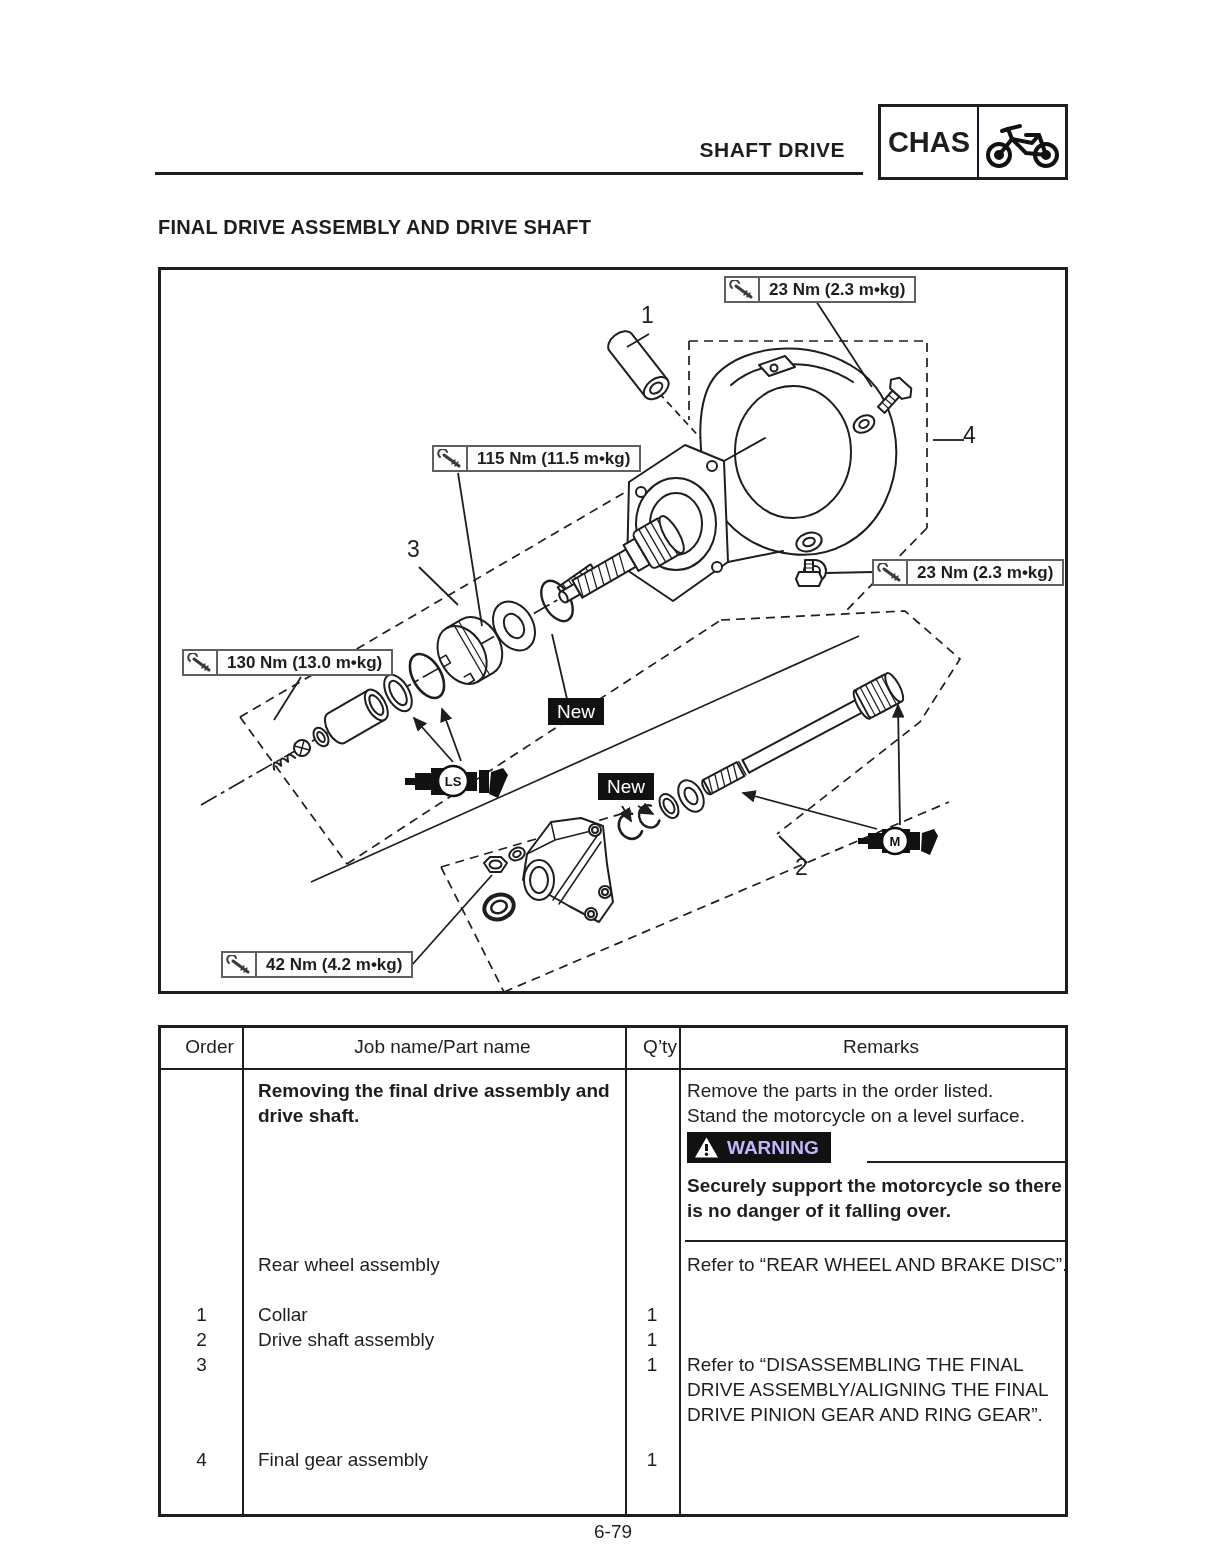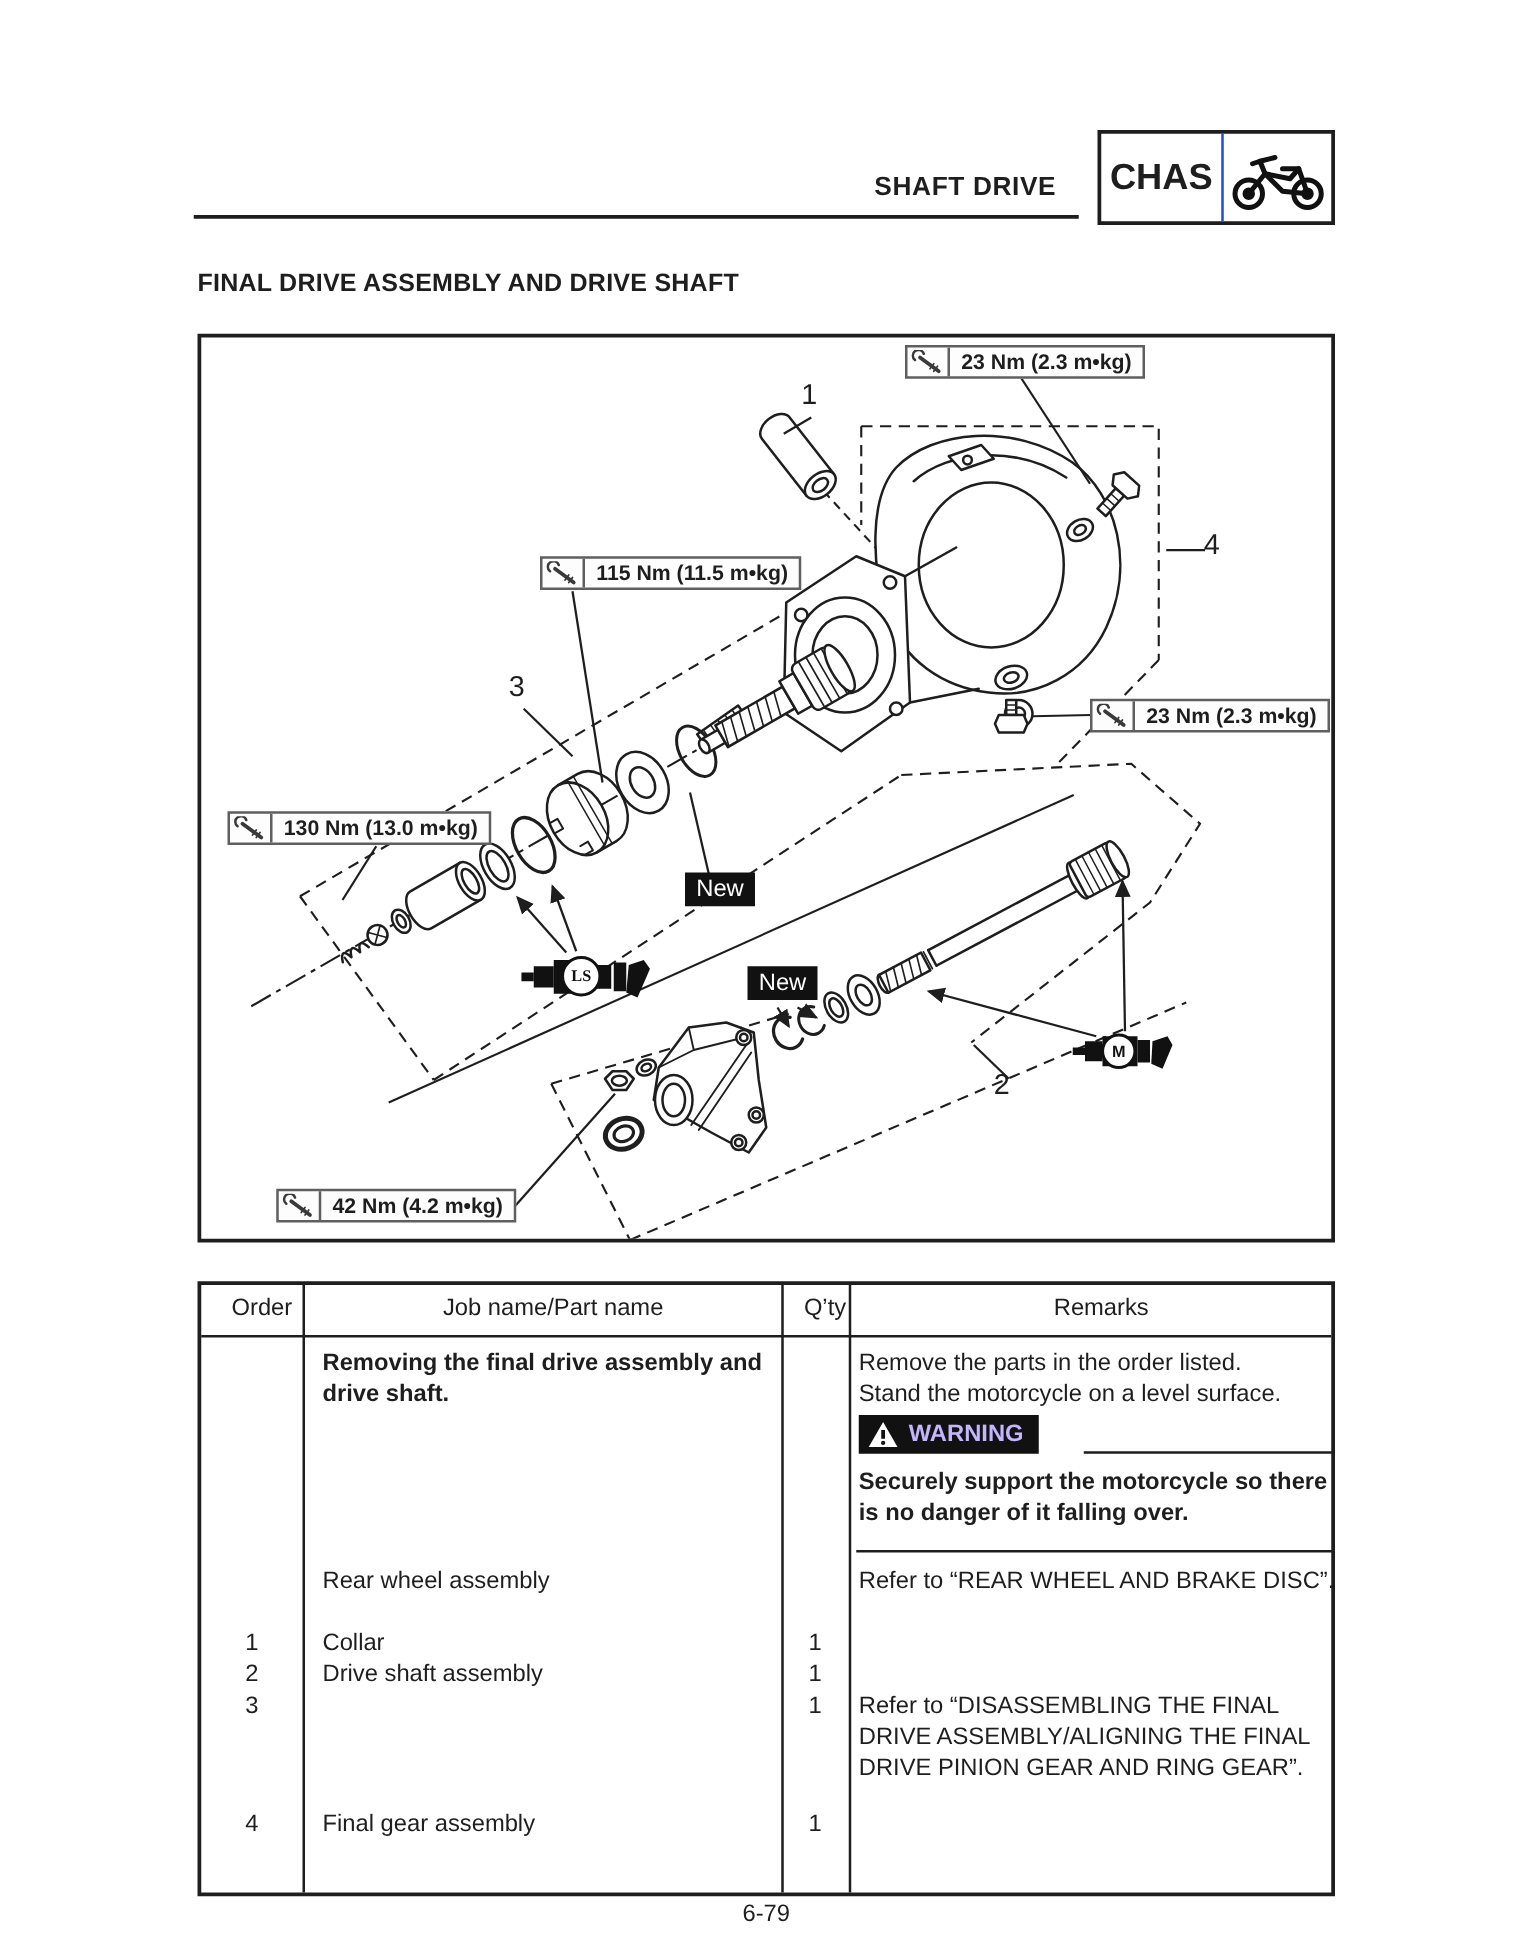--- a/index.html
+++ b/index.html
@@ -5,21 +5,21 @@
   * { margin:0; padding:0; box-sizing:border-box; }
   html,body { background:#e9e9e9; }
   body { font-family:"Liberation Sans", sans-serif; color:#1e1e1e; }
   .page { position:relative; width:1224px; height:1560px; background:#ffffff; margin:0 auto; overflow:hidden; }
 
   
   .section-title { position:absolute; top:138px; left:0; width:845px; text-align:right;
     font-size:21px; font-weight:bold; letter-spacing:.5px; }
   .header-rule { position:absolute; left:155px; top:172px; width:708px; height:3px; background:#1e1e1e; }
   .chas-box { position:absolute; left:878px; top:104px; width:190px; height:76px; border:3px solid #1e1e1e; display:flex; background:#fff; }
-  .chas-code { width:98px; border-right:2px solid #1d4ed8; display:flex; align-items:center; justify-content:center;
+  .chas-code { width:98px; border-right:2px solid #0f172a; display:flex; align-items:center; justify-content:center;
     font-size:29px; font-weight:bold; }
   .chas-icon { flex:1; display:flex; align-items:center; justify-content:center; }
 
   .doc-title { position:absolute; left:158px; top:216px; font-size:20px; font-weight:bold; letter-spacing:.2px; }
 
   
   .diagram { position:absolute; left:158px; top:267px; width:910px; height:727px; border:3px solid #1e1e1e; background:#fff;padding-left:20px; }
   .diagram svg.art { position:absolute; left:0; top:0; }
   .tq { position:absolute; display:flex; align-items:stretch; border:2px solid #5f5f5f; background:#fdfdfd; height:27px; z-index:3; }
   .tq-icon { width:34px; border-right:2px solid #5f5f5f; display:flex; align-items:center; justify-content:center; }
@@ -332,21 +332,21 @@
     </div>
 
     <div class="callout" style="left:480px; top:32px;">1</div>
     <div class="callout" style="left:634px; top:584px;">2</div>
     <div class="callout" style="left:246px; top:266px;">3</div>
     <div class="callout" style="left:802px; top:152px;">4</div>
 
     <div class="new-tag" style="left:387px; top:428px;">New</div>
     <div class="new-tag" style="left:437px; top:503px;">New</div>
 
-    <div class="lube" style="left:256px; top:486px; width:112px; height:48px;font-family:Liberation Serif, serif;">
+    <div class="lube" style="left:244px; top:486px; width:112px; height:48px;">
       <svg width="112" height="48" viewBox="0 0 112 48">
         <g fill="#111">
           <rect x="0" y="22" width="10" height="7"></rect>
             <rect x="10" y="17" width="16" height="17"></rect>
           <rect x="26" y="12" width="30" height="27"></rect>
             <rect x="56" y="16" width="16" height="19"></rect>
           <rect x="74" y="14" width="10" height="23"></rect>
           <polygon points="86,16 98,12 103,19 93,42 84,38"></polygon>
         </g>
         <circle cx="48" cy="25" r="15" fill="#fff" stroke="#111" stroke-width="2.5"></circle>

